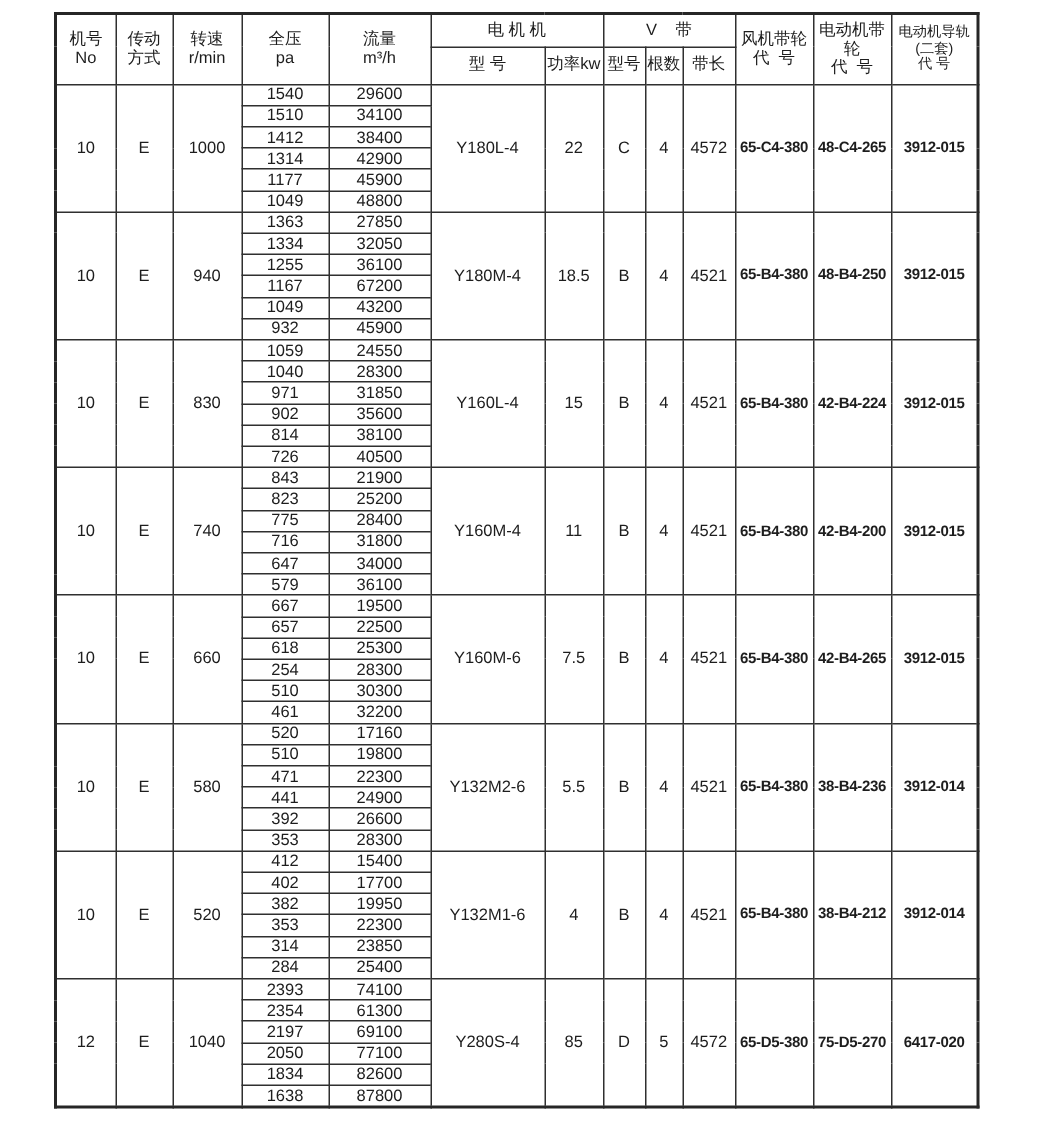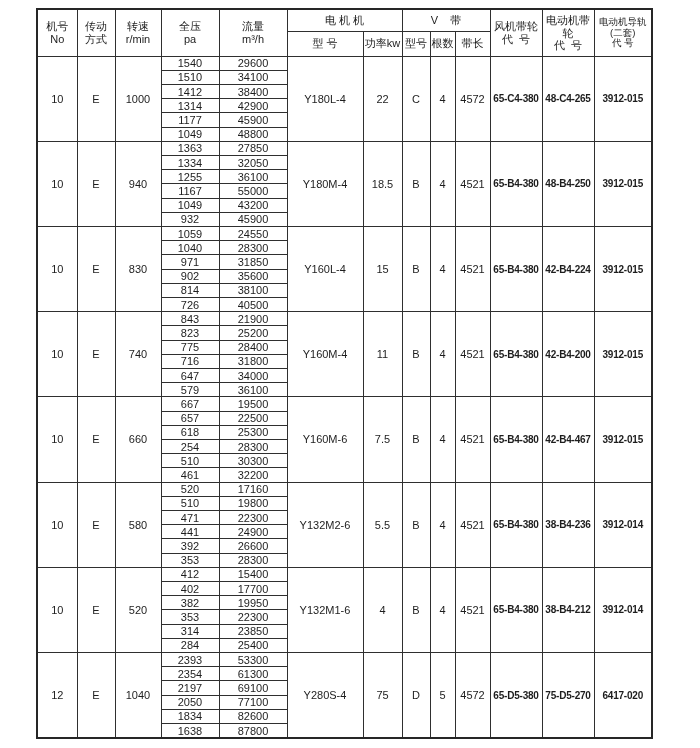--- a/index.html
+++ b/index.html
@@ -124,21 +124,21 @@
         <tr>
           <td class="num-cell">1334</td>
           <td class="num-cell">32050</td>
         </tr>
         <tr>
           <td class="num-cell">1255</td>
           <td class="num-cell">36100</td>
         </tr>
         <tr>
           <td class="num-cell">1167</td>
-          <td class="num-cell">55000</td>
+          <td class="num-cell">67200</td>
         </tr>
         <tr>
           <td class="num-cell">1049</td>
           <td class="num-cell">43200</td>
         </tr>
         <tr>
           <td class="num-cell">932</td>
           <td class="num-cell">45900</td>
         </tr>
         <tr>
@@ -216,21 +216,21 @@
           <td rowspan="6" class="span-cell">E</td>
           <td rowspan="6" class="span-cell">660</td>
           <td class="num-cell">667</td>
           <td class="num-cell">19500</td>
           <td rowspan="6" class="span-cell">Y160M-6</td>
           <td rowspan="6" class="span-cell">7.5</td>
           <td rowspan="6" class="span-cell">B</td>
           <td rowspan="6" class="span-cell">4</td>
           <td rowspan="6" class="span-cell">4521</td>
           <td rowspan="6" class="span-cell code-cell">65-B4-380</td>
-          <td rowspan="6" class="span-cell code-cell">42-B4-467</td>
+          <td rowspan="6" class="span-cell code-cell">42-B4-265</td>
           <td rowspan="6" class="span-cell code-cell">3912-015</td>
         </tr>
         <tr>
           <td class="num-cell">657</td>
           <td class="num-cell">22500</td>
         </tr>
         <tr>
           <td class="num-cell">618</td>
           <td class="num-cell">25300</td>
         </tr>
@@ -314,23 +314,23 @@
         </tr>
         <tr>
           <td class="num-cell">284</td>
           <td class="num-cell">25400</td>
         </tr>
         <tr>
           <td rowspan="6" class="span-cell">12</td>
           <td rowspan="6" class="span-cell">E</td>
           <td rowspan="6" class="span-cell">1040</td>
           <td class="num-cell">2393</td>
-          <td class="num-cell">53300</td>
+          <td class="num-cell">74100</td>
           <td rowspan="6" class="span-cell">Y280S-4</td>
-          <td rowspan="6" class="span-cell">75</td>
+          <td rowspan="6" class="span-cell">85</td>
           <td rowspan="6" class="span-cell">D</td>
           <td rowspan="6" class="span-cell">5</td>
           <td rowspan="6" class="span-cell">4572</td>
           <td rowspan="6" class="span-cell code-cell">65-D5-380</td>
           <td rowspan="6" class="span-cell code-cell">75-D5-270</td>
           <td rowspan="6" class="span-cell code-cell">6417-020</td>
         </tr>
         <tr>
           <td class="num-cell">2354</td>
           <td class="num-cell">61300</td>

